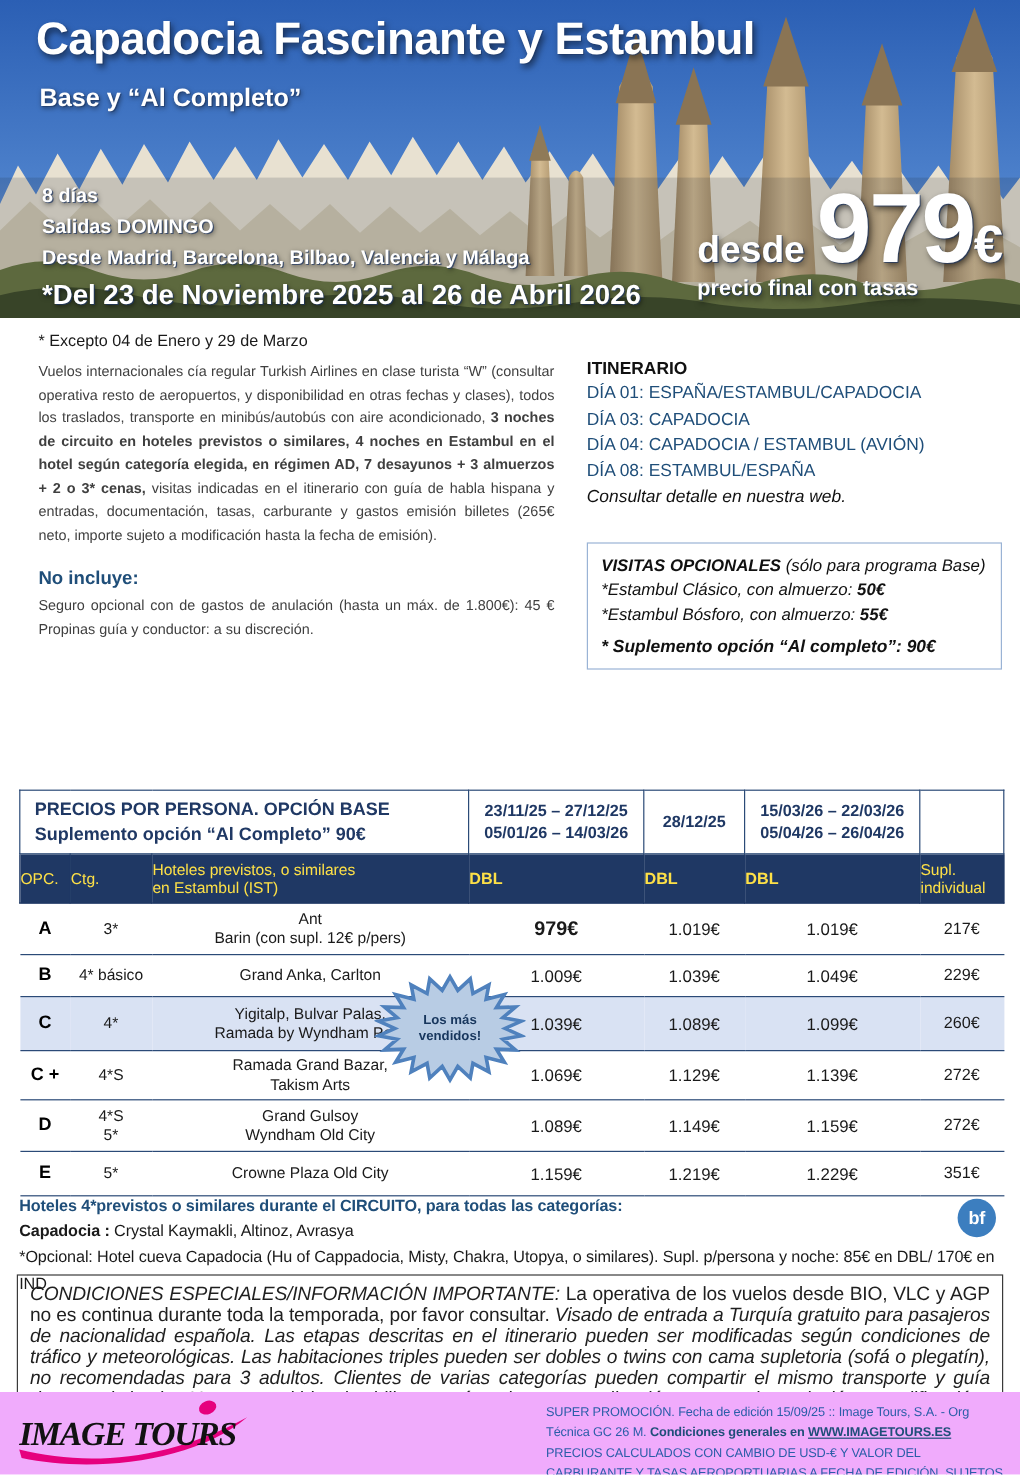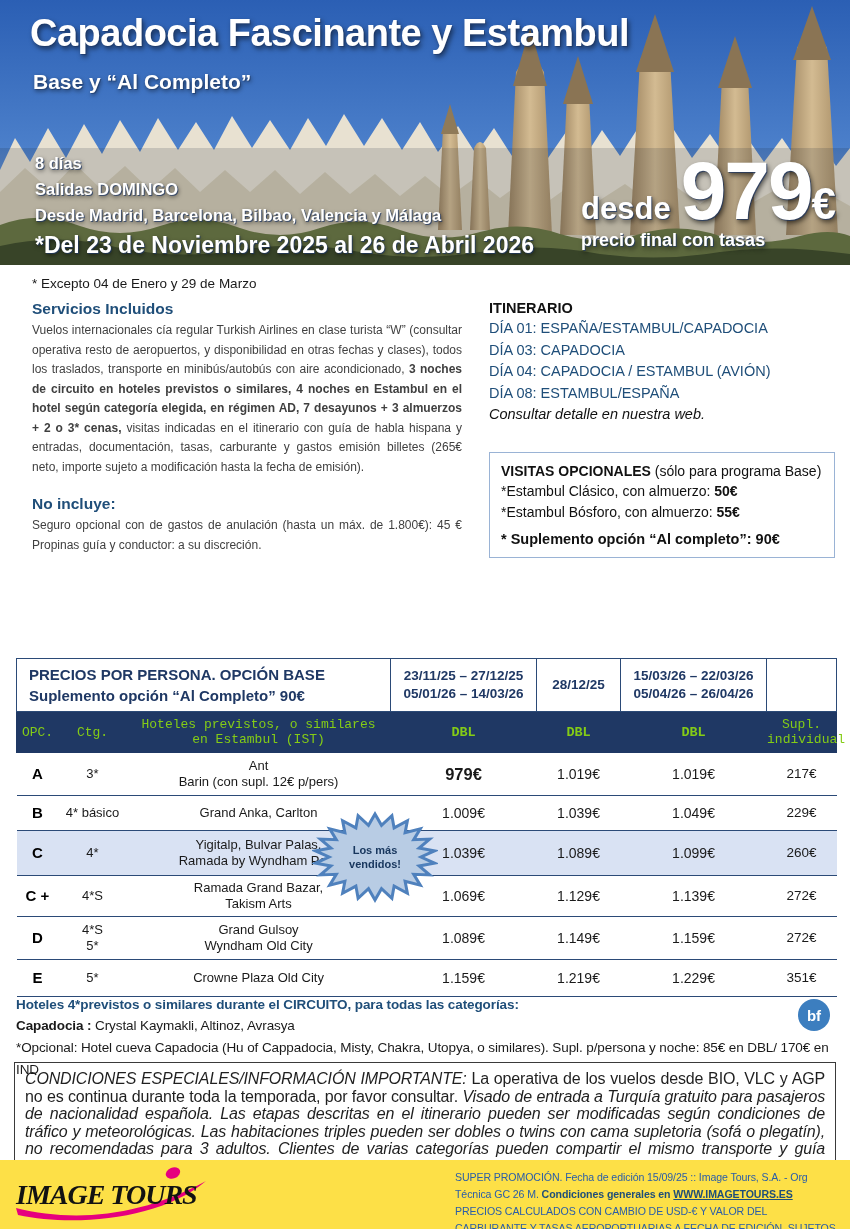--- a/index.html
+++ b/index.html
@@ -31,35 +31,35 @@
   .blue-head{font-size:15.5px;font-weight:bold;color:#1F4E79;margin:0 0 3px 0;}
   .body-par{font-size:12px;line-height:19.5px;text-align:justify;margin:0;}
   .no-incluye{margin-top:18px;}
   .payment{margin-top:24px;font-size:15px;color:#1a1a1a;}
   .payment b{color:#1F4E79;}
 
   .col-right{position:absolute;left:489px;top:300px;width:346px;}
   .itin-head{font-size:14.5px;font-weight:bold;color:#111;margin:0 0 2px 0;}
   .itin-day{font-size:14.5px;line-height:21.5px;color:#1F4E79;}
   .itin-note{font-size:14.5px;font-style:italic;color:#111;line-height:21.5px;}
-  .visits-box{margin-top:26px;border:1.5px solid #9ab3d5;padding:8px 11px 10px 11px;color:#111;}
+  .visits-box{margin-top:26px;border:1.5px solid #9ab3d5;padding:8px 11px 10px 11px;color:#111;font-style:italic;}
   .visits-title{font-size:14px;line-height:20px;}
   .visits-title b{font-size:14px;}
   .visit-item{font-size:14px;line-height:21px;}
   .visits-supl{font-size:14.5px;font-weight:bold;margin-top:8px;}
 
   
   .table-wrap{position:absolute;left:16px;top:658px;width:820px;}
   table.prices{border-collapse:collapse;width:820px;table-layout:fixed;}
   .prices td{padding:0;}
   .prices .seasons td{border:1.6px solid #2b4a77;background:#fff;color:#1F3864;
     font-weight:bold;font-size:13.5px;line-height:18px;text-align:center;height:52px;}
   .prices .seasons td.title-cell{text-align:left;padding-left:12px;font-size:15px;line-height:21px;}
-  .prices .navyrow td{background:#1F3864;color:#84cc16;text-align:center;height:40px;
-    font-size:13px;line-height:15px;border:1.6px solid #1F3864;font-family:Liberation Mono, monospace;}
+  .prices .navyrow td{background:#1F3864;color:#fde047;height:40px;
+    font-size:13px;line-height:15px;border:1.6px solid #1F3864;}
   .prices .navyrow td b{font-size:13.5px;}
   .prices tbody td{border-bottom:1.6px solid #2b4a77;text-align:center;vertical-align:middle;
     font-size:13px;line-height:16px;color:#1a1a1a;}
   .prices tbody tr.hl td{background:#D9E2F3;}
   .prices td.opc{font-weight:bold;font-size:15px;color:#000;}
   .prices td.price{font-size:14px;}
   .prices td.bigprice{font-size:16.5px;font-weight:bold;}
   .prices td.supl{font-size:13.5px;}
   .rA td{height:42px;} .rB td{height:34px;} .rC td{height:44px;}
   .rCp td{height:40px;} .rD td{height:42px;} .rE td{height:36px;}
@@ -78,21 +78,21 @@
     background:#3C7EBF;color:#ffffff;display:flex;align-items:center;justify-content:center;
     font-size:15px;font-weight:bold;}
 
   
   .conditions{position:absolute;left:14px;top:1062px;width:822px;box-sizing:border-box;
     border:1.6px solid #3a3a3a;padding:7px 10px 6px 10px;color:#1f1f1f;}
   .conditions p{margin:0;font-size:16px;line-height:17.6px;text-align:justify;letter-spacing:-0.15px;}
   .cond-offer{font-weight:bold;font-style:normal;}
 
   
-  .footer{position:absolute;left:0;top:1160px;width:850px;height:69px;background:#fde047;}
+  .footer{position:absolute;left:0;top:1160px;width:850px;height:69px;background:#f0abfc;}
   .logo-wrap{position:absolute;left:10px;top:4px;}
   .footer-text{position:absolute;left:455px;top:9px;width:386px;color:#2a5da8;}
   .ft-line{font-size:10.6px;line-height:17px;letter-spacing:-0.1px;}
   .ft-line b{color:#1f4e79;}
   .ft-link{color:#1f4e79;font-weight:bold;text-decoration:underline;cursor:pointer;}
 </style>
 </head>
 <body>
 
 <div class="page">
@@ -147,21 +147,20 @@
         <span class="hp-amount">979</span>
         <span class="hp-euro">€</span>
       </div>
       <div class="hp-note">precio final con tasas</div>
     </div>
   </header>
 
   <div class="excepto">* Excepto 04 de Enero y 29 de Marzo</div>
 
   <section class="col-left">
-    <h3 class="blue-head">Servicios Incluidos</h3>
     <p class="body-par"><span>Vuelos internacionales cía regular Turkish Airlines en clase turista “W” (consultar operativa resto de aeropuertos, y disponibilidad en otras fechas y clases), todos los traslados, transporte en minibús/autobús con aire acondicionado, </span><b>3 noches de circuito en hoteles previstos o similares, 4 noches en Estambul en el hotel según categoría elegida, en régimen AD, 7 desayunos + 3 almuerzos + 2 o 3* cenas,</b><span> visitas indicadas en el itinerario con guía de habla hispana y entradas, documentación, tasas, carburante y gastos emisión billetes (265€ neto, importe sujeto a modificación hasta la fecha de emisión).</span></p>
     <div class="no-incluye">
       <h3 class="blue-head">No incluye:</h3>
       <p class="body-par">Seguro opcional con de gastos de anulación (hasta un máx. de 1.800€): 45 €  Propinas guía y conductor: a su discreción.</p>
     </div>
   </section>
 
   <section class="col-right">
     <h3 class="itin-head">ITINERARIO</h3>
     <div class="itin-day">DÍA 01: ESPAÑA/ESTAMBUL/CAPADOCIA</div>

